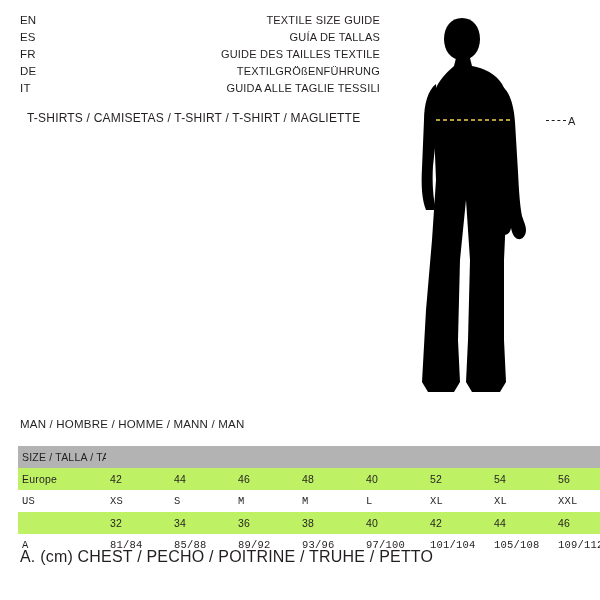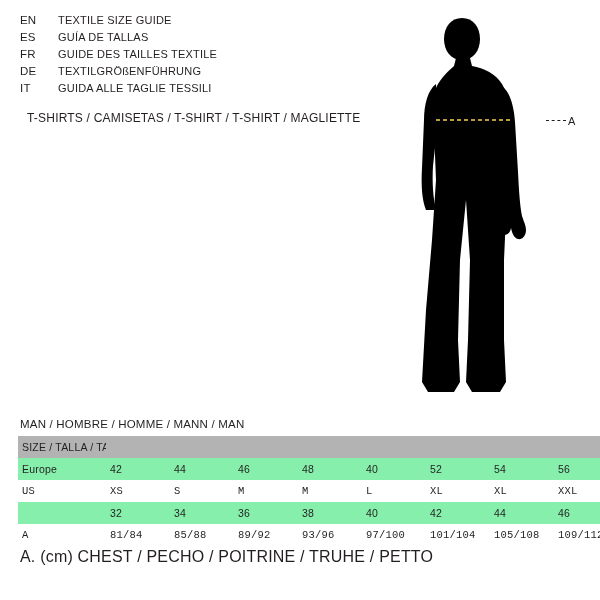--- a/index.html
+++ b/index.html
@@ -25,20 +25,21 @@
     left: 20px;
     top: 14px;
     width: 360px;
   }
   .lang-row {
     display: flex;
     align-items: baseline;
     height: 17px;
     font-size: 11.5px;
     letter-spacing: 0.2px;
+    justify-content: space-between;
   }
   .lang-code {
     width: 38px;
     flex: 0 0 38px;
     font-size: 11.5px;
   }
   .lang-text {
     font-size: 11px;
   }
 
@@ -85,42 +86,42 @@
   
   .table-area {
     position: absolute;
     left: 18px;
     top: 418px;
     width: 564px;
   }
   .man-title {
     font-size: 11.5px;
     letter-spacing: 0.2px;
-    margin-bottom: 6px;
+    margin-bottom: 16px;
     padding-left: 2px;
   }
   table.size-table {
     border-collapse: collapse;
     width: 564px;
     table-layout: fixed;
     font-size: 10.5px;
   }
   table.size-table td {
     padding: 3px 0 3px 4px;
     height: 16px;
     letter-spacing: 0.2px;
     white-space: nowrap;
     overflow: hidden;
   }
   tr.row-head td {
     background: #b3b3b3;
     color: #231f20;
     font-size: 10.5px;
   }
-  tr.row-shade td { background: #86efac; }
+  tr.row-shade td { background: #bef264; }
   tr.row-plain td { background: #ffffff; font-family: Liberation Mono, monospace; }
   .col-label { width: 84px; }
   .col-v { width: 60px; }
 
   .footnote {
     position: absolute;
     left: 20px;
     top: 548px;
     font-size: 16px;
     letter-spacing: 0.2px;

